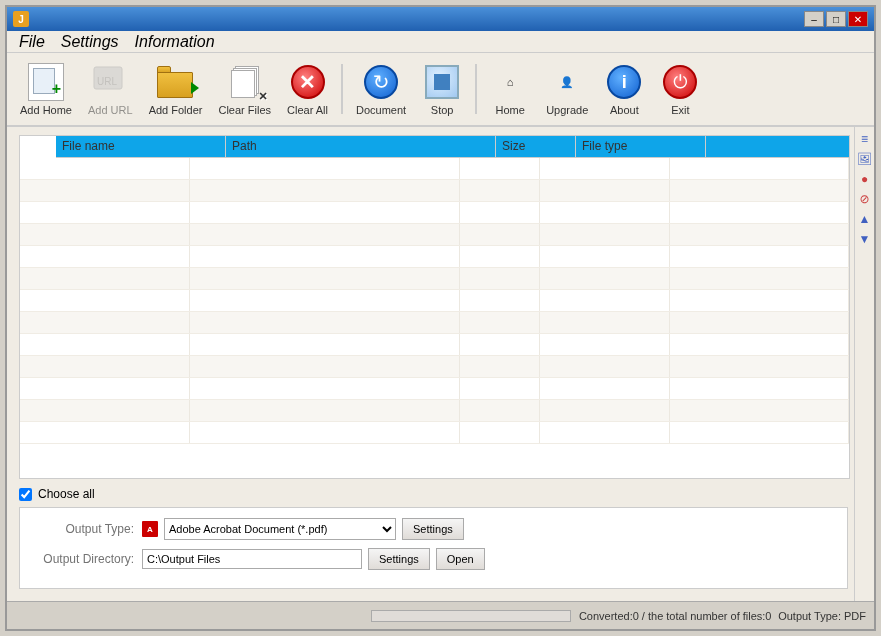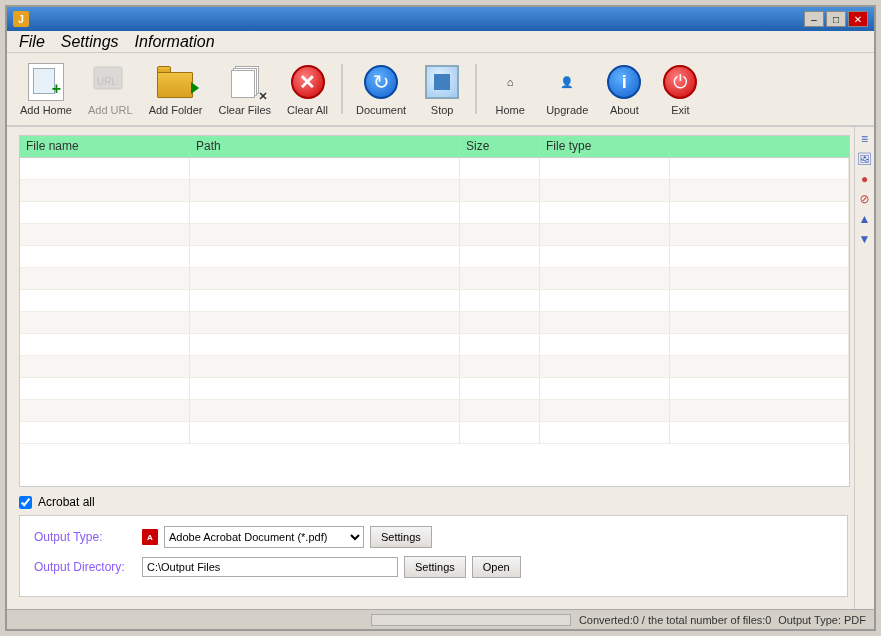--- a/index.html
+++ b/index.html
@@ -298,23 +298,24 @@
       display: flex;
       flex-direction: column;
       background: white;
       border: 1px solid #ccc;
       margin: 4px 4px 4px 6px;
       overflow: hidden;
     }
     .table-header {
       display: grid;
       grid-template-columns: 170px 270px 80px 130px 1fr;
-      background: #86efac;
+      background: #0ea5e9;
       border-bottom: 1px solid #ccc;
       height: 22px;
+      margin-left: 36px;
     }
     .table-header-cell {
       padding: 3px 6px;
       border-right: 1px solid #ccc;
       font-size: 12px;
       color: #333;
       overflow: hidden;
     }
     .table-body {
       flex: 1;
@@ -369,56 +370,57 @@
       margin: 0 0 4px 0;
     }
     .settings-row {
       display: flex;
       align-items: center;
       margin-bottom: 8px;
       gap: 8px;
     }
     .settings-row label {
       width: 100px;
-      color: #8b5cf6;
+      text-align: right;
+      color: #737373;
       font-size: 12px;
     }
     .settings-select-wrap {
       display: flex;
       align-items: center;
       gap: 6px;
     }
     .pdf-icon {
       width: 16px; height: 16px;
       background: #cc0000;
       color: white;
       font-size: 8px;
       font-weight: bold;
       display: flex;
       align-items: center;
       justify-content: center;
       border-radius: 1px;
     }
     select.output-type {
-      width: 200px;
+      width: 232px;
       height: 22px;
       font-size: 11px;
       border: 1px solid #aaa;
       background: white;
     }
     .settings-btn {
       padding: 2px 10px;
       background: linear-gradient(to bottom, #f5f5f5, #e0dcd8);
       border: 1px solid #aaa;
       cursor: pointer;
       font-size: 11px;
       height: 22px;
     }
     .dir-input {
-      width: 256px;
+      width: 220px;
       height: 20px;
       border: 1px solid #aaa;
       padding: 1px 4px;
       font-size: 11px;
       background: white;
     }
     .open-btn {
       padding: 2px 10px;
       background: linear-gradient(to bottom, #f5f5f5, #e0dcd8);
       border: 1px solid #aaa;
@@ -427,21 +429,21 @@
       height: 22px;
     }
     
     .status-bar {
       background: #d4d0c8;
       border-top: 1px solid #aaa;
       padding: 2px 8px;
       display: flex;
       justify-content: flex-end;
       align-items: center;
-      height: 20px;
+      height: 28px;
       flex-shrink: 0;
     }
     .status-text {
       font-size: 11px;
       color: #333;
     }
     .progress-bar-container {
       width: 200px;
       height: 12px;
       background: #e0dcd8;
@@ -693,21 +695,21 @@
             <div class="table-cell"></div>
             <div class="table-cell"></div>
           </div>
         </div>
       </div>
 
       <div class="bottom-panel">
 
         <div class="choose-all-row">
           <input type="checkbox" checked="" style="">
-          <label>Acrobat all</label>
+          <label>Choose all</label>
         </div>
 
         <div class="settings-panel">
 
           <div class="settings-row">
             <label>Output Type:</label>
             <div class="settings-select-wrap">
               <div class="pdf-icon">A</div>
               <select class="output-type">
                 <option>Adobe Acrobat Document (*.pdf)</option>

